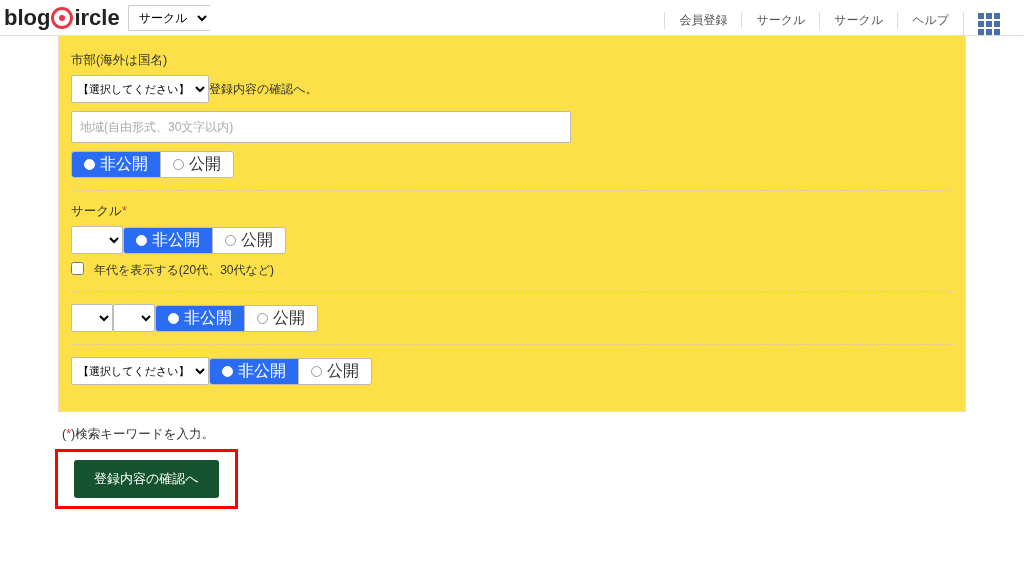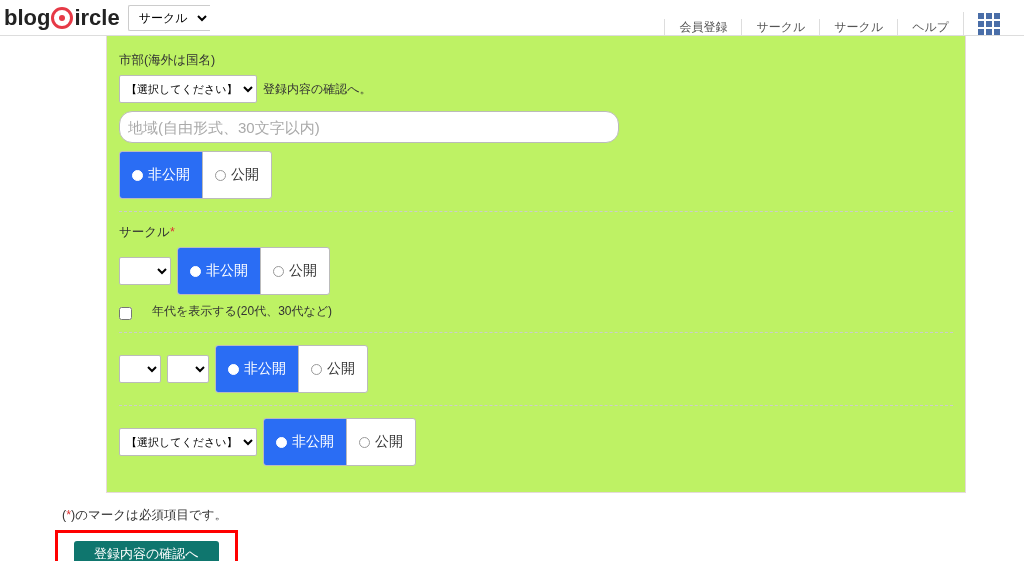--- a/index.html
+++ b/index.html
@@ -69,21 +69,21 @@
     .search-wrap { position: relative; }
     .search-icon {
       position: absolute;
       right: 6px; top: 50%;
       transform: translateY(-50%);
       color: #aaa;
       font-size: 14px;
     }
     
     .header-spacer { flex: 1; }
-    .header-nav { display: flex; align-items: flex-end; height: 24px; margin-top: 12px; }
+    .header-nav { display: flex; align-items: flex-start; height: 24px; margin-top: 12px; }
     .header-nav-item {
       display: flex;
       align-items: center;
       padding: 0 14px;
       border-left: 1px solid #ddd;
       font-size: 12px;
       color: #555;
       cursor: pointer;
     }
     .header-grid {
@@ -99,32 +99,31 @@
     }
     .header-grid span { background: #4a6ea8; width: 6px; height: 6px; }
     
     
     .container {
       max-width: 908px;
       margin: 0 auto;
       padding: 0 0 30px 0;
     }
     .form-panel {
-      background: #bef264;
+      background: #fde047;
       border: 1px solid #e5dada;
       border-top: none;
       padding: 10px 12px 14px 12px;
-      margin-left: 48px;
     }
     .form-group { padding: 6px 0 12px 0; }
     .form-group.divided { border-top: 1px dashed #ccc; padding-top: 12px; }
     .form-label { font-size: 12.5px; margin-bottom: 6px; display: block; }
     .required { color: #d33; }
     
-    .row { display: flex; align-items: center; gap: 6px; flex-wrap: wrap; }
+    .row { display: flex; align-items: center; flex-wrap: wrap; }
     
     select.field-select {
       border: 1px solid #bbb;
       background: #fff;
       height: 28px;
       font-size: 11px;
       padding: 0 2px;
       border-radius: 2px;
     }
     .sel-wide { min-width: 110px; }
@@ -132,39 +131,39 @@
     .sel-year { width: 52px; }
     
     .note-inline { font-size: 12px; }
     
     .text-input {
       display: block;
       width: 500px;
       height: 32px;
       border: 1px solid #bbb;
       padding: 0 8px;
-      font-size: 15px;
+      font-size: 12px;
       margin-top: 8px;
-      border-radius: 13px;
+      border-radius: 2px;
     }
     .text-input::placeholder { color: #aaa; }
     
     .radio-group {
       display: inline-flex;
       border: 1px solid #bbb;
       border-radius: 3px;
       overflow: hidden;
       background: #fff;
       margin-top: 8px;
     }
     .radio-btn {
       display: flex;
       align-items: center;
-      padding: 14px 12px;
-      font-size: 14px;
+      padding: 2px 12px;
+      font-size: 16px;
       cursor: pointer;
       gap: 5px;
       border-right: 1px solid #bbb;
     }
     .radio-btn:last-child { border-right: none; }
     .radio-btn.active { background: #2a6df4; color: #fff; }
     .radio-dot {
       width: 11px; height: 11px;
       border-radius: 50%;
       border: 1.5px solid #999;
@@ -175,35 +174,35 @@
     .radio-btn.active .radio-dot::after {
       content: '';
       position: absolute;
       width: 5px; height: 5px;
       background: #fff;
       border-radius: 50%;
       top: 50%; left: 50%;
       transform: translate(-50%, -50%);
     }
     
-    .checkbox-row { display: flex; align-items: flex-end; gap: 20px; margin-top: 8px; font-size: 12px; }
+    .checkbox-row { display: flex; align-items: flex-start; gap: 10px; margin-top: 8px; font-size: 12px; }
     
     .footnote { font-size: 12.5px; margin: 14px 0 6px 4px; }
     
     .submit-wrap {
       display: inline-block;
       border: 3px solid #ff0000;
       padding: 8px 16px;
       margin-left: -3px;
     }
     .submit-btn {
-      background: #0f766e;
+      background: #14532d;
       color: #fff;
       border: none;
-      padding: 4px 20px;
+      padding: 10px 20px;
       font-size: 13px;
       border-radius: 3px;
       cursor: pointer;
     }
   </style>
 </head>
 <body>
 
 <div class="header">
   <div class="logo">
@@ -314,19 +313,19 @@
             <span class="radio-dot"></span>
             <span>公開</span>
           </div>
         </div>
       </div>
     </div>
 
   </div>
 
   <div class="footnote">
-    <span>(</span><span class="required">*</span><span>)のマークは必須項目です。</span>
+    <span>(</span><span class="required">*</span><span>)検索キーワードを入力。</span>
   </div>
 
   <div class="submit-wrap">
     <button class="submit-btn">登録内容の確認へ</button>
   </div>
 </div>
 
 </body></html>

